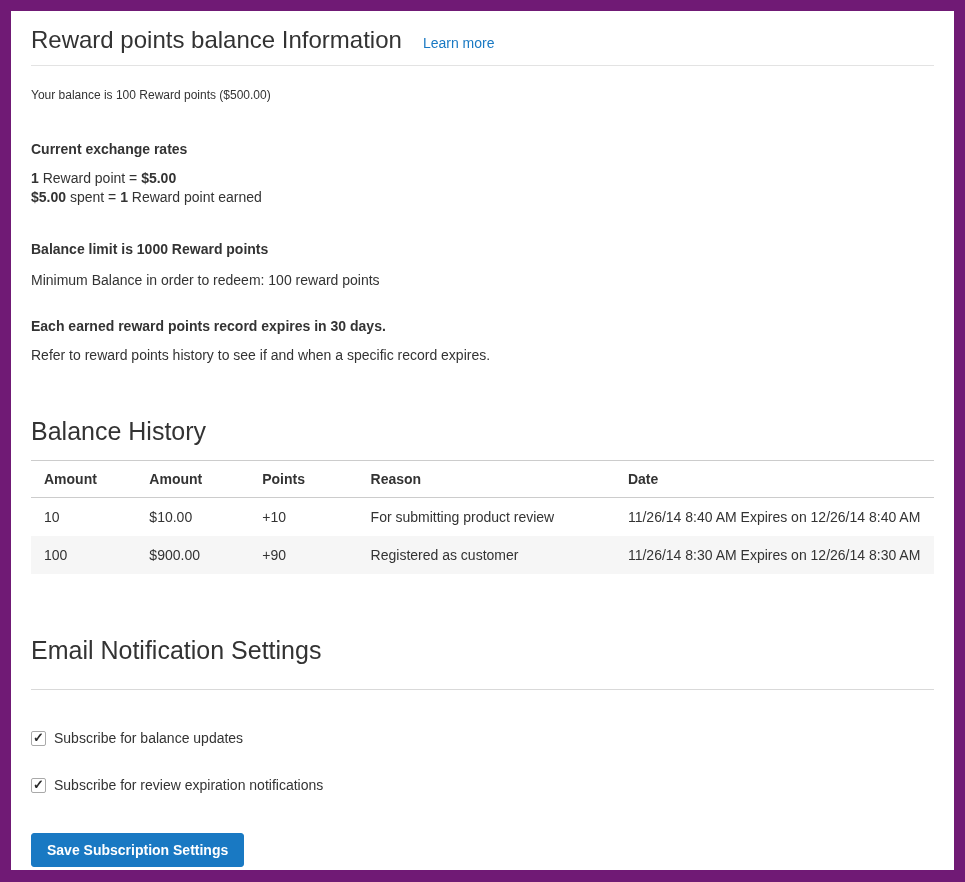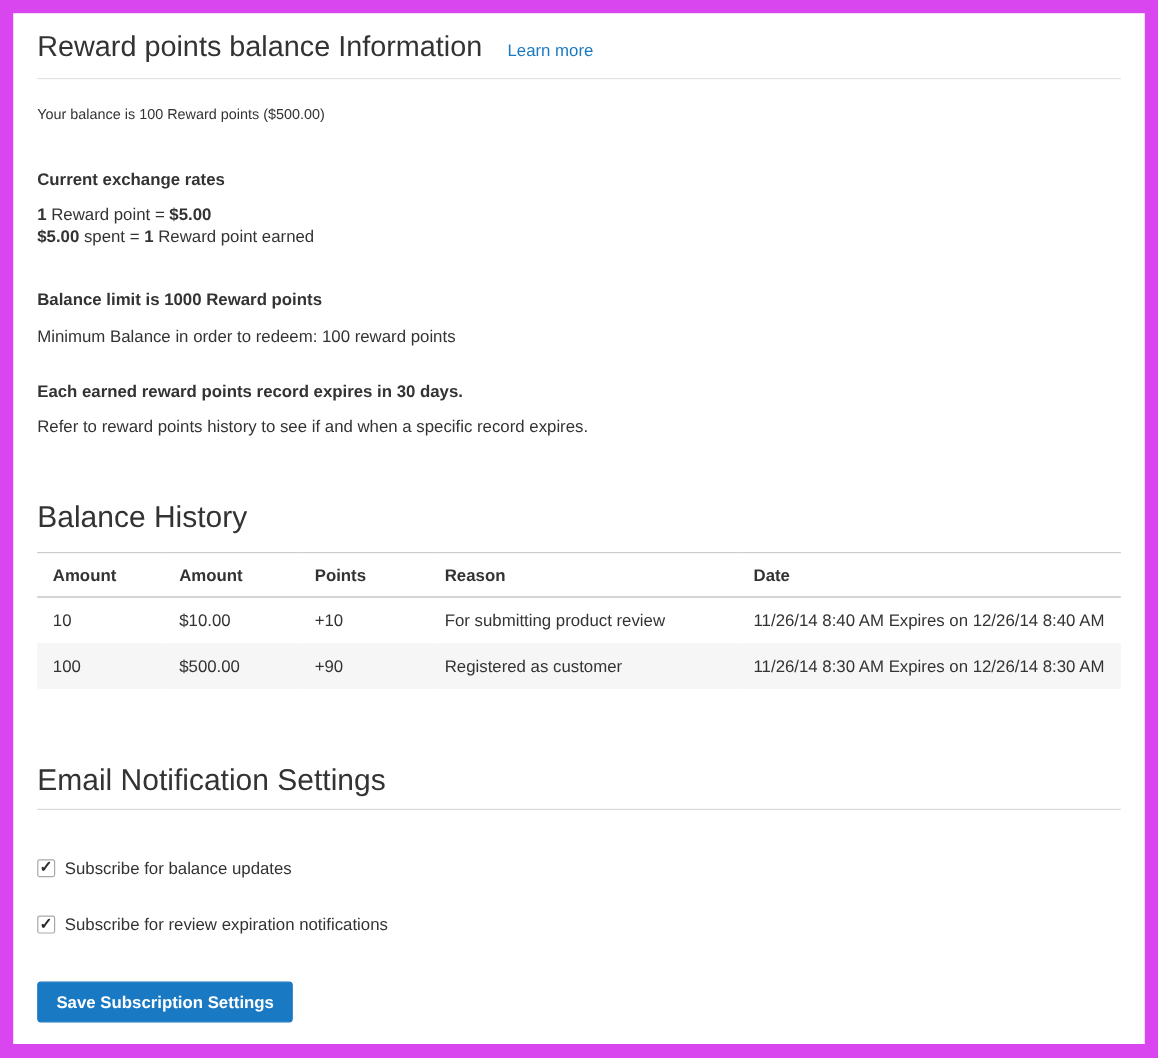--- a/index.html
+++ b/index.html
@@ -3,21 +3,21 @@
 <meta charset="utf-8">
 <style>
   html, body { margin: 0; padding: 0; }
   body {
     font-family: "Liberation Sans", sans-serif;
     color: #333333;
     font-size: 14px;
   }
   .viewport {
     width: 965px; height: 882px;
-    background: #d946ef;
+    background: #701a75;
     position: relative; overflow: hidden;
   }
   .card {
     position: absolute; left: 11px; top: 11px;
     width: 943px; height: 859px;
     background: #ffffff;
     box-sizing: border-box;
     padding: 14px 20px 0 20px;
     overflow: hidden;
   }
@@ -61,21 +61,21 @@
     padding: 10px 10px;
     border-top: 1px solid #cccccc;
     border-bottom: 1px solid #cccccc;
   }
   .history-table td { padding: 11px 10px; }
   .history-table th:first-child, .history-table td:first-child { padding-left: 13px; }
   .history-table tbody tr:nth-child(even) { background: #f6f6f6; }
   .nowrap { white-space: nowrap; }
 
   .email-heading {
-    margin-top: 60px; padding-bottom: 8px;
+    margin-top: 60px; padding-bottom: 23px;
     border-bottom: 1px solid #d9d9d9;
   }
 
   .field { display: flex; align-items: center; gap: 8px; }
   .field-1 { margin-top: 38px; }
   .field-2 { margin-top: 27px; }
   .field label { cursor: pointer; font-size: 14px; line-height: 20px; }
 
   input[type="checkbox"] {
     appearance: none; -webkit-appearance: none;
@@ -147,21 +147,21 @@
       <tbody>
         <tr>
           <td>10</td>
           <td>$10.00</td>
           <td>+10</td>
           <td>For submitting product review</td>
           <td class="nowrap">11/26/14 8:40 AM Expires on 12/26/14 8:40 AM</td>
         </tr>
         <tr>
           <td>100</td>
-          <td>$500.00</td>
+          <td>$900.00</td>
           <td>+90</td>
           <td>Registered as customer</td>
           <td class="nowrap">11/26/14 8:30 AM Expires on 12/26/14 8:30 AM</td>
         </tr>
       </tbody>
     </table>
 
     <h2 class="section-heading email-heading">Email Notification Settings</h2>
 
     <div class="field field-1">

